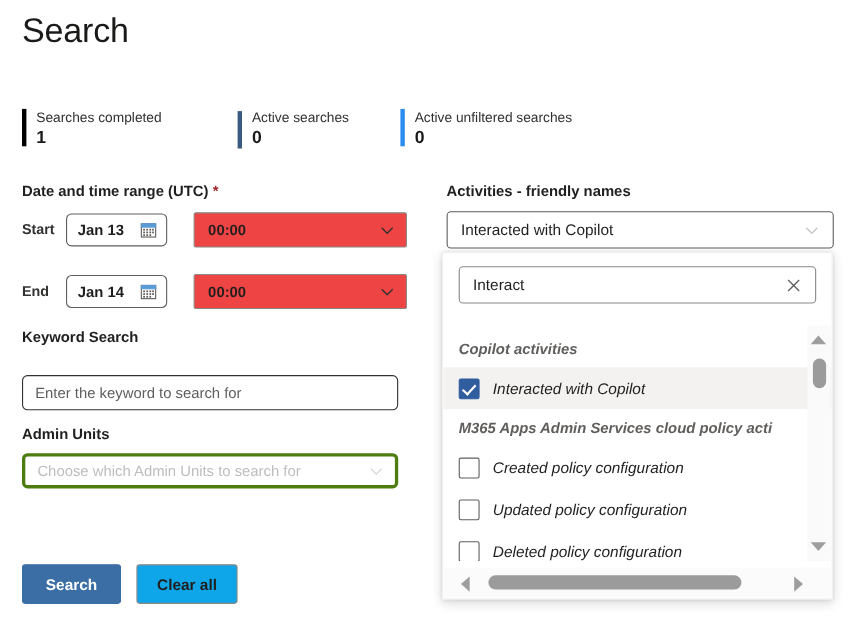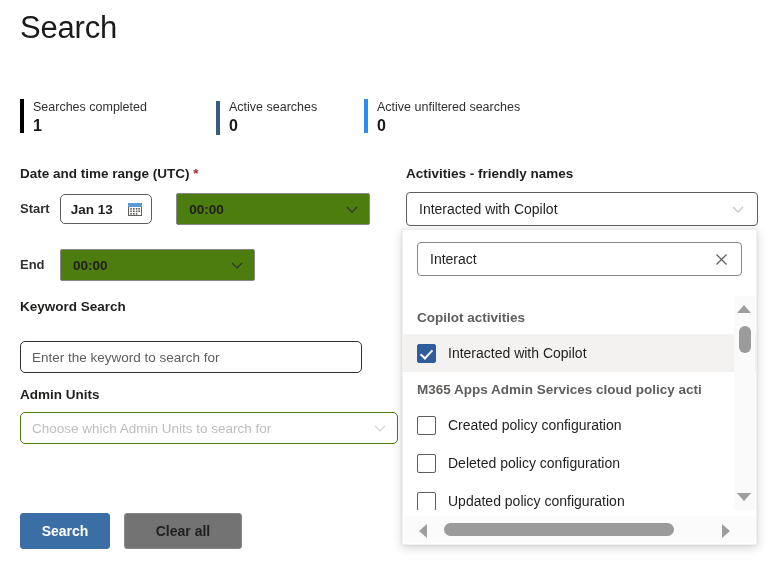--- a/index.html
+++ b/index.html
@@ -114,21 +114,21 @@
   .time-box {
     width: 195px;
     height: 32px;
     border: 1px solid #8a8886;
     border-radius: 2px;
     display: flex;
     align-items: center;
     justify-content: space-between;
     padding: 0 10px 0 12px;
     box-sizing: border-box;
-    background: #4d7c0f;
+    background: #ef4444;
   }
   .time-text { font-size: 13.5px; color: #201f1e; }
 
   .kw-label { margin-top: 8px; margin-bottom: 25px; }
   .kw-input {
     width: 342px;
     height: 32px;
     border: 1px solid #323130;
     border-radius: 5px;
     box-sizing: border-box;
@@ -136,23 +136,23 @@
     font-size: 13.5px;
     font-family: "Liberation Sans", sans-serif;
     color: #201f1e;
     background: #fff;
     outline: none;
   }
   .kw-input::placeholder { color: #605e5c; }
 
   .au-label { margin-top: 13px; margin-bottom: 8px; }
   .au-box {
-    width: 378px;
+    width: 342px;
     height: 32px;
-    border: 1px solid #4d7c0f;
+    border: 3px solid #4d7c0f;
     border-radius: 5px;
     display: flex;
     align-items: center;
     justify-content: space-between;
     padding: 0 10px 0 11px;
     box-sizing: border-box;
     background: #fff;
   }
   .au-text { font-size: 13.5px; color: #bdbdbd; }
 
@@ -175,22 +175,22 @@
     cursor: pointer;
     box-sizing: border-box;
   }
   .btn-primary {
     width: 90px;
     background: #3b6ea5;
     color: #ffffff;
     border: 1px solid #3b6ea5;
   }
   .btn-secondary {
-    width: 118px;
-    background: #737373;
+    width: 92px;
+    background: #0ea5e9;
     color: #201f1e;
     border: 1px solid #8a8886;
   }
 
   
   .right-col {
     position: absolute;
     left: 406px;
     top: 165px;
     width: 352px;
@@ -249,20 +249,21 @@
     width: 85%;
     padding: 0;
   }
   .dd-list {
     position: absolute;
     left: 0;
     top: 70px;
     right: 0;
     bottom: 34px;
     overflow: hidden;
+    font-style: italic;
   }
   .dd-group {
     font-size: 13.5px;
     font-weight: bold;
     color: #605e5c;
     padding: 10px 0 9px 14px;
     white-space: nowrap;
     overflow: hidden;
   }
   .dd-option {
@@ -437,20 +438,42 @@
         <svg width="14" height="14" viewBox="0 0 14 14">
           <polyline points="2,5 7,10 12,5" fill="none" stroke="#323130" stroke-width="1.2"></polyline>
         </svg>
       </span>
     </div>
   </div>
 
   
   <div class="dt-row" style="margin-top:24px;">
     <div class="dt-rowlabel">End</div>
+    <div class="date-box">
+      <span class="date-text">Jan 14</span>
+      <span>
+        <svg width="16" height="16" viewBox="0 0 16 16">
+          <rect x="1.5" y="2.5" width="13" height="12" fill="none" stroke="#605e5c" stroke-width="1"></rect>
+          <rect x="1.5" y="2.5" width="13" height="3" fill="#5b9bd5" stroke="#5b9bd5" stroke-width="1"></rect>
+          <g fill="#605e5c">
+            <rect x="3.2" y="7" width="1.6" height="1.6"></rect>
+              <rect x="6" y="7" width="1.6" height="1.6"></rect>
+            <rect x="8.8" y="7" width="1.6" height="1.6"></rect>
+              <rect x="11.3" y="7" width="1.6" height="1.6"></rect>
+            <rect x="3.2" y="9.5" width="1.6" height="1.6"></rect>
+              <rect x="6" y="9.5" width="1.6" height="1.6"></rect>
+            <rect x="8.8" y="9.5" width="1.6" height="1.6"></rect>
+              <rect x="11.3" y="9.5" width="1.6" height="1.6"></rect>
+            <rect x="3.2" y="12" width="1.6" height="1.6"></rect>
+              <rect x="6" y="12" width="1.6" height="1.6"></rect>
+            <rect x="8.8" y="12" width="1.6" height="1.6"></rect>
+          </g>
+        </svg>
+      </span>
+    </div>
     <div class="time-box">
       <span class="time-text">00:00</span>
       <span>
         <svg width="14" height="14" viewBox="0 0 14 14">
           <polyline points="2,5 7,10 12,5" fill="none" stroke="#323130" stroke-width="1.2"></polyline>
         </svg>
       </span>
     </div>
   </div>
 
@@ -511,26 +534,26 @@
 
     <div class="dd-group">M365 Apps Admin Services cloud policy acti</div>
 
     <div class="dd-option">
       <span class="cb"></span>
       <span class="dd-option-label">Created policy configuration</span>
     </div>
 
     <div class="dd-option">
       <span class="cb"></span>
-      <span class="dd-option-label">Deleted policy configuration</span>
+      <span class="dd-option-label">Updated policy configuration</span>
     </div>
 
     <div class="dd-option">
       <span class="cb"></span>
-      <span class="dd-option-label">Updated policy configuration</span>
+      <span class="dd-option-label">Deleted policy configuration</span>
     </div>
 
   </div>
 
   <div class="vscroll">
     <div class="v-arrow-up"></div>
     <div class="v-thumb"></div>
     <div class="v-arrow-down"></div>
   </div>
 

